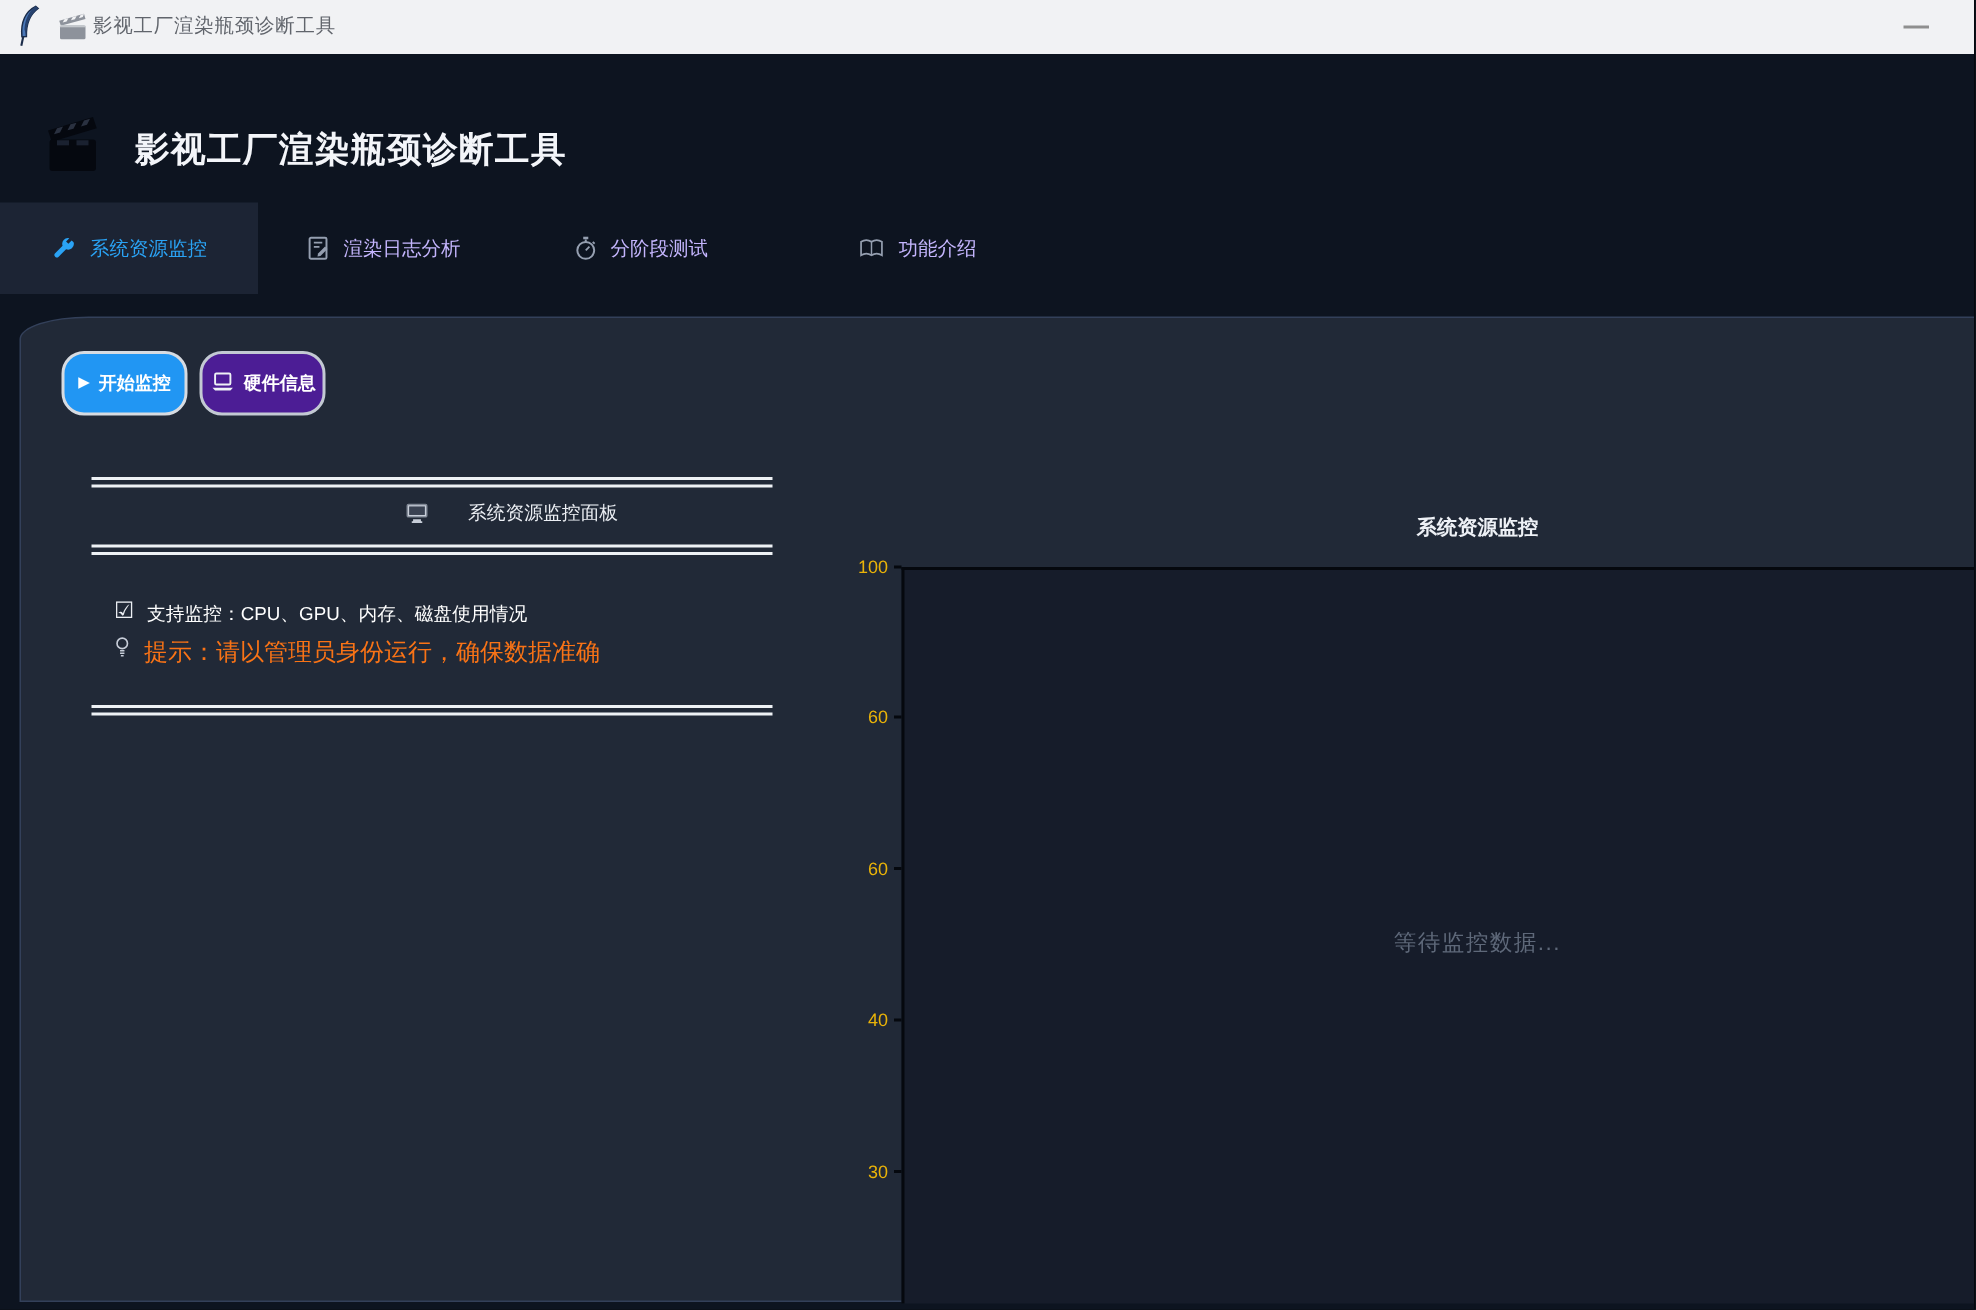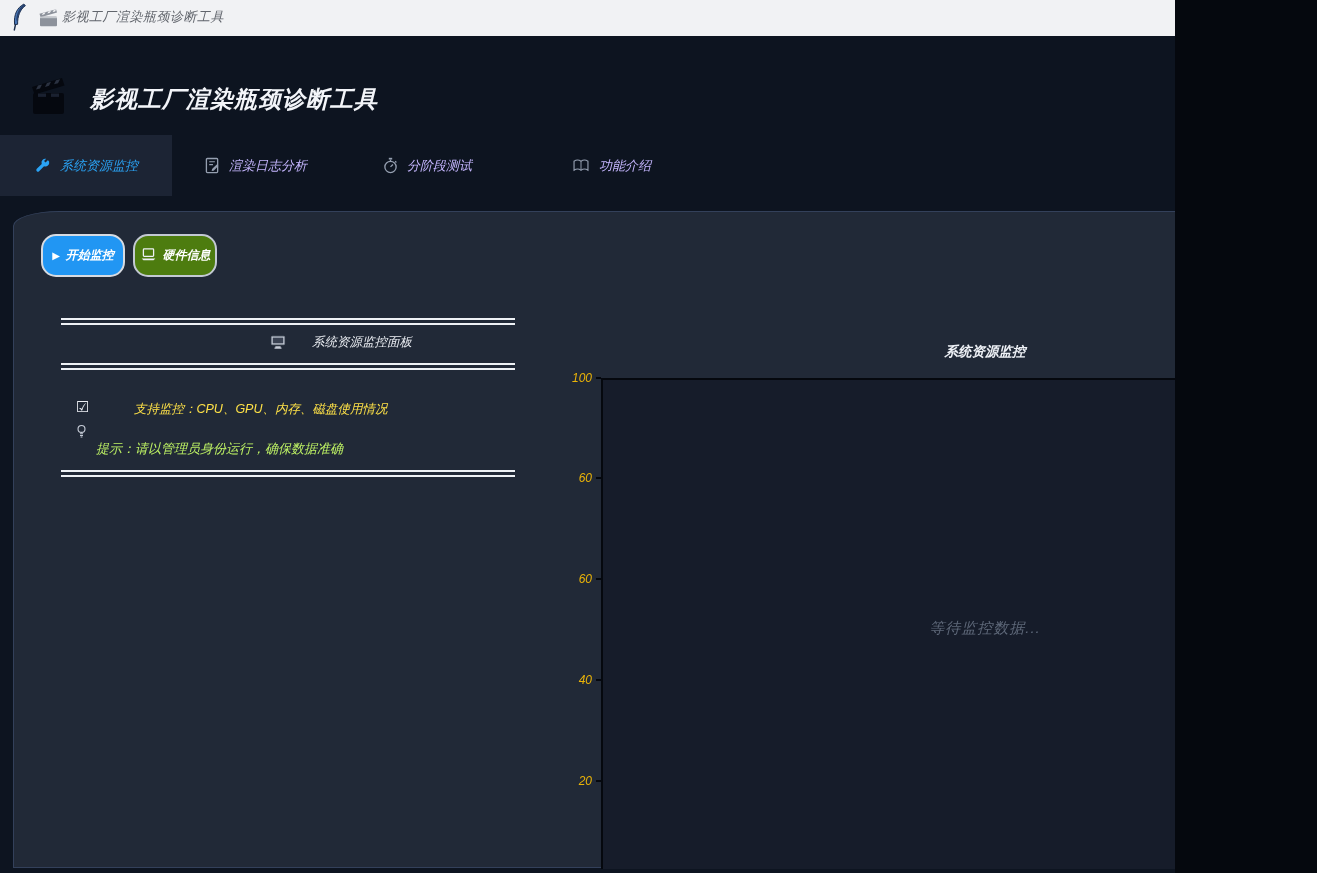--- a/index.html
+++ b/index.html
@@ -1,21 +1,20 @@
 <!DOCTYPE html>
 <html><head>
 <meta charset="utf-8">
 <style>
   * { margin:0; padding:0; box-sizing:border-box; }
   html,body { background:#05080e; }
   .screen {
-    position:relative; width:1175px; height:873px; overflow:hidden;
+    position:relative; width:1316px; height:873px; overflow:hidden;
     background:#0d1420;
     font-family:"Liberation Sans","DejaVu Sans",sans-serif;
-    font-style:italic;
     -webkit-font-smoothing:antialiased;
   }
 
   
   .titlebar {
     position:absolute; left:0; top:0; width:1317px; height:36px;
     background:#f1f2f4; display:flex; align-items:center;
   }
   .titlebar .feather { position:absolute; left:10px; top:3px; }
   .titlebar .mini-clapper { position:absolute; left:38px; top:8px; }
@@ -62,46 +61,46 @@
 
   
   .btn {
     position:absolute; top:22px; height:43px; width:84px;
     border:2px solid #d7dbe1; border-radius:15px;
     display:flex; align-items:center; justify-content:center; gap:6px;
     font-size:12px; font-weight:bold; color:#ffffff; cursor:default;
     white-space:nowrap;
   }
   .btn-start { left:27px; background:#2196f3; }
-  .btn-hw    { left:119px; background:#4d7c0f; border-color:#c3c9d3; }
+  .btn-hw    { left:119px; background:#4c1d95; border-color:#c3c9d3; }
   .play-glyph { font-size:10px; line-height:1; position:relative; top:0.5px; }
 
   
   .double-rule {
     position:absolute; left:47px; width:454px; height:7px;
     border-top:2px solid #eef1f5; border-bottom:2px solid #eef1f5;
   }
   .rule-1 { top:106px; } .rule-2 { top:151px; } .rule-3 { top:258px; }
   .info-title-icon { position:absolute; left:256px; top:123px; }
   .info-title {
     position:absolute; left:298px; top:122px;
     font-size:12.5px; color:#eceff4; white-space:nowrap;
   }
   .info-check-glyph {
     position:absolute; left:62px; top:186px;
     font-size:15px; color:#eceff4; font-family:"DejaVu Sans",sans-serif;
   }
   .info-feature {
     position:absolute; left:84px; top:189px;
-    font-size:12.5px; color:#fde047; white-space:nowrap;margin-left:36px;
+    font-size:12.5px; color:#ffffff; white-space:nowrap;
   }
   .info-bulb-icon { position:absolute; left:62px; top:212px; }
   .info-tip {
-    position:absolute; left:82px; top:228px;
-    font-size:13px; color:#bef264; white-space:nowrap;
+    position:absolute; left:82px; top:213px;
+    font-size:16px; color:#f97316; white-space:nowrap;
   }
 
   
   .chart-title {
     position:absolute; left:587px; top:131px; width:768px;
     text-align:center; font-size:13.5px; font-weight:bold; color:#eef1f6;
   }
   .plot-area {
     position:absolute; left:587px; top:166px; width:768px; height:491px;
     background:#161c2a;
@@ -242,21 +241,21 @@
     <span class="info-tip">提示：请以管理员身份运行，确保数据准确</span>
     <div class="double-rule rule-3"></div>
 
     <div class="chart-title">系统资源监控</div>
     <div class="plot-area"></div>
 
     <div class="ytick-label" style="top:158px;">100</div>
     <div class="ytick-label" style="top:258px;">60</div>
     <div class="ytick-label" style="top:359px;">60</div>
     <div class="ytick-label" style="top:460px;">40</div>
-    <div class="ytick-label" style="top:561px;">20</div>
+    <div class="ytick-label" style="top:561px;">30</div>
 
     <div class="ytick-mark" style="top:165px;"></div>
     <div class="ytick-mark" style="top:265px;"></div>
     <div class="ytick-mark" style="top:366px;"></div>
     <div class="ytick-mark" style="top:467px;"></div>
     <div class="ytick-mark" style="top:568px;"></div>
 
     <div class="waiting-text">等待监控数据...</div>
   </div>
 

